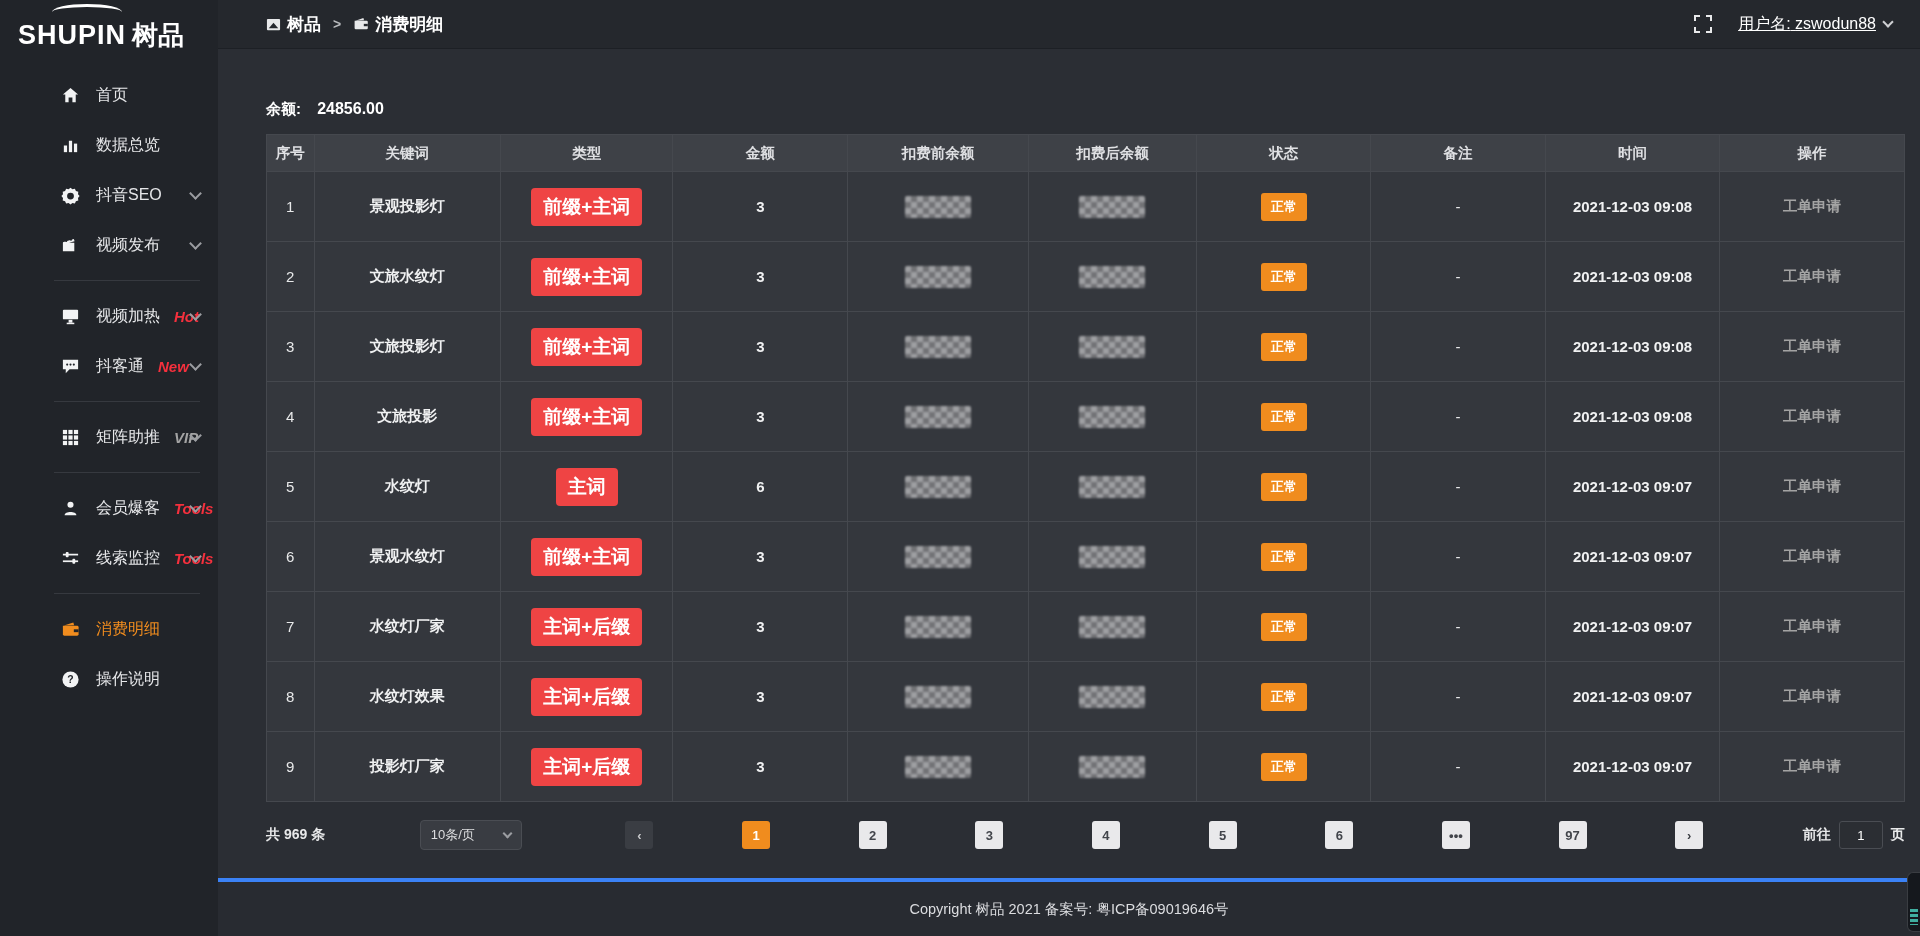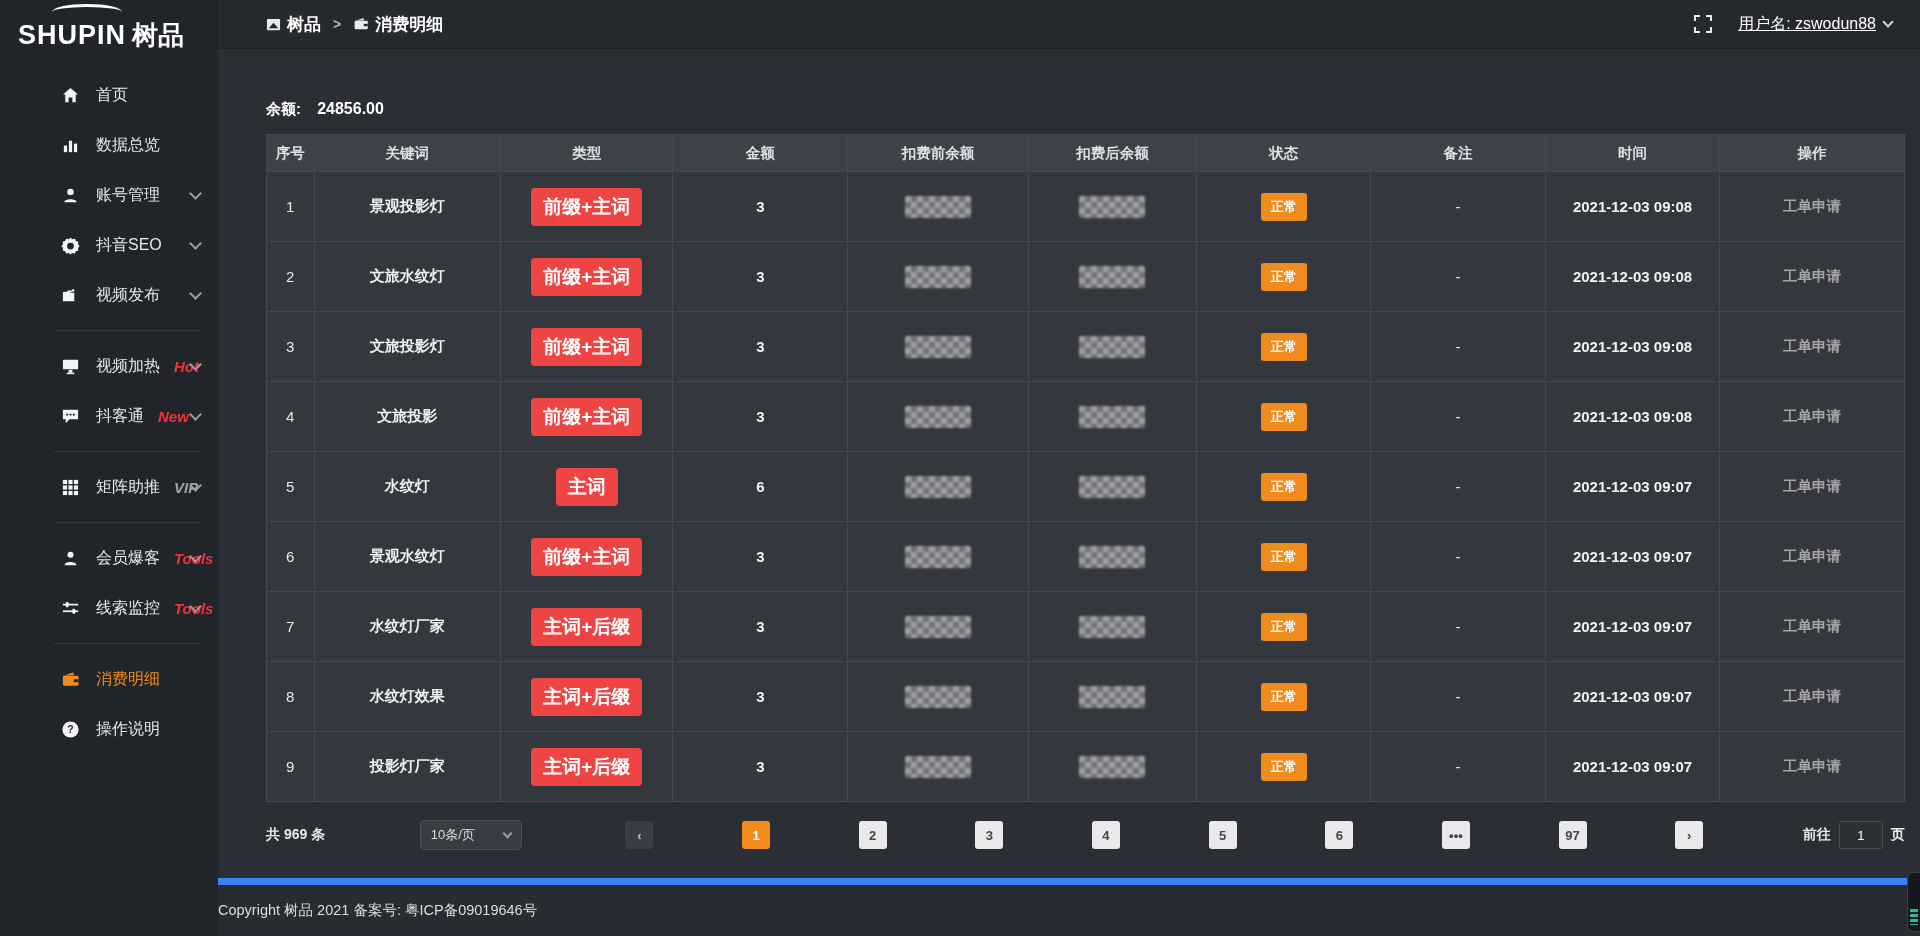--- a/index.html
+++ b/index.html
@@ -76,22 +76,22 @@
     align-items:center; justify-content:center; font-size:13px; font-weight:bold; cursor:pointer; }
   .pg-prev { background:#3a3d43; color:#c9cacd; }
   .pg-next { background:#e9e9eb; color:#3a3d42; }
   .pg-num { background:#e9e9eb; color:#42454b; }
   .pg-num.active { background:#f08c1e; color:#fff; }
   .pg-goto { margin-left:16px; display:flex; align-items:center; font-weight:600; }
   .pg-input { width:44px; height:28px; background:#2b2e33; border:1px solid #4a4d53; border-radius:3px;
     color:#fff; text-align:center; font-size:13px; margin:0 8px; font-family:inherit; }
 
   
-  .footer { margin-top:auto; border-top:7px solid #3b82f6; background:#282b31; height:58px;
-    display:flex; align-items:center; justify-content:flex-start; }
+  .footer { margin-top:auto; border-top:4px solid #3b82f6; background:#282b31; height:58px;
+    display:flex; align-items:center; justify-content:center; }
   .copyright { color:#dcdde0; font-size:14.5px; }
 
   
   .corner-widget { position:absolute; right:0; top:872px; width:13px; height:60px;
     background:#15181d; border:1px solid #3a3d42; border-right:none; border-radius:6px 0 0 6px;
     cursor:pointer; overflow:hidden; }
   .corner-stripes { position:absolute; bottom:6px; left:2px; right:2px; height:16px;
     background:repeating-linear-gradient(180deg,#3fae9f 0 3px,#15181d 3px 5px); }
 
   svg { display:block; }
@@ -118,30 +118,20 @@
         </div>
         <div class="menu-item">
           <span class="micon">
             <svg viewBox="0 0 20 20" width="19" height="19" fill="currentColor">
               <rect x="3" y="10" width="3.4" height="7"></rect>
               <rect x="8.3" y="5" width="3.4" height="12"></rect>
               <rect x="13.6" y="8" width="3.4" height="9"></rect>
             </svg>
           </span>
           <span>数据总览</span>
-        </div>
-        <div class="menu-item">
-          <span class="micon">
-            <svg viewBox="0 0 20 20" width="19" height="19" fill="currentColor">
-              <circle cx="10" cy="6.2" r="3.4"></circle>
-              <path d="M3.5 17 C3.5 12.8 16.5 12.8 16.5 17 Z"></path>
-            </svg>
-          </span>
-          <span>账号管理</span>
-          <i class="menu-chevron"></i>
         </div>
         <div class="menu-item">
           <span class="micon">
             <svg viewBox="0 0 20 20" width="19" height="19" fill="currentColor">
               <path d="M10 1.8 L12 3.4 L14.6 2.8 L15.7 5.2 L18.2 6 L17.9 8.6 L19.6 10.6 L17.9 12.6 L18.2 15.2 L15.7 16 L14.6 18.4 L12 17.8 L10 19.4 L8 17.8 L5.4 18.4 L4.3 16 L1.8 15.2 L2.1 12.6 L0.4 10.6 L2.1 8.6 L1.8 6 L4.3 5.2 L5.4 2.8 L8 3.4 Z M10 7 a3.6 3.6 0 1 0 0 7.2 a3.6 3.6 0 1 0 0 -7.2"></path>
               <circle cx="10" cy="10.6" r="2" fill="#212429"></circle>
             </svg>
           </span>
           <span>抖音SEO</span>
           <i class="menu-chevron"></i>

